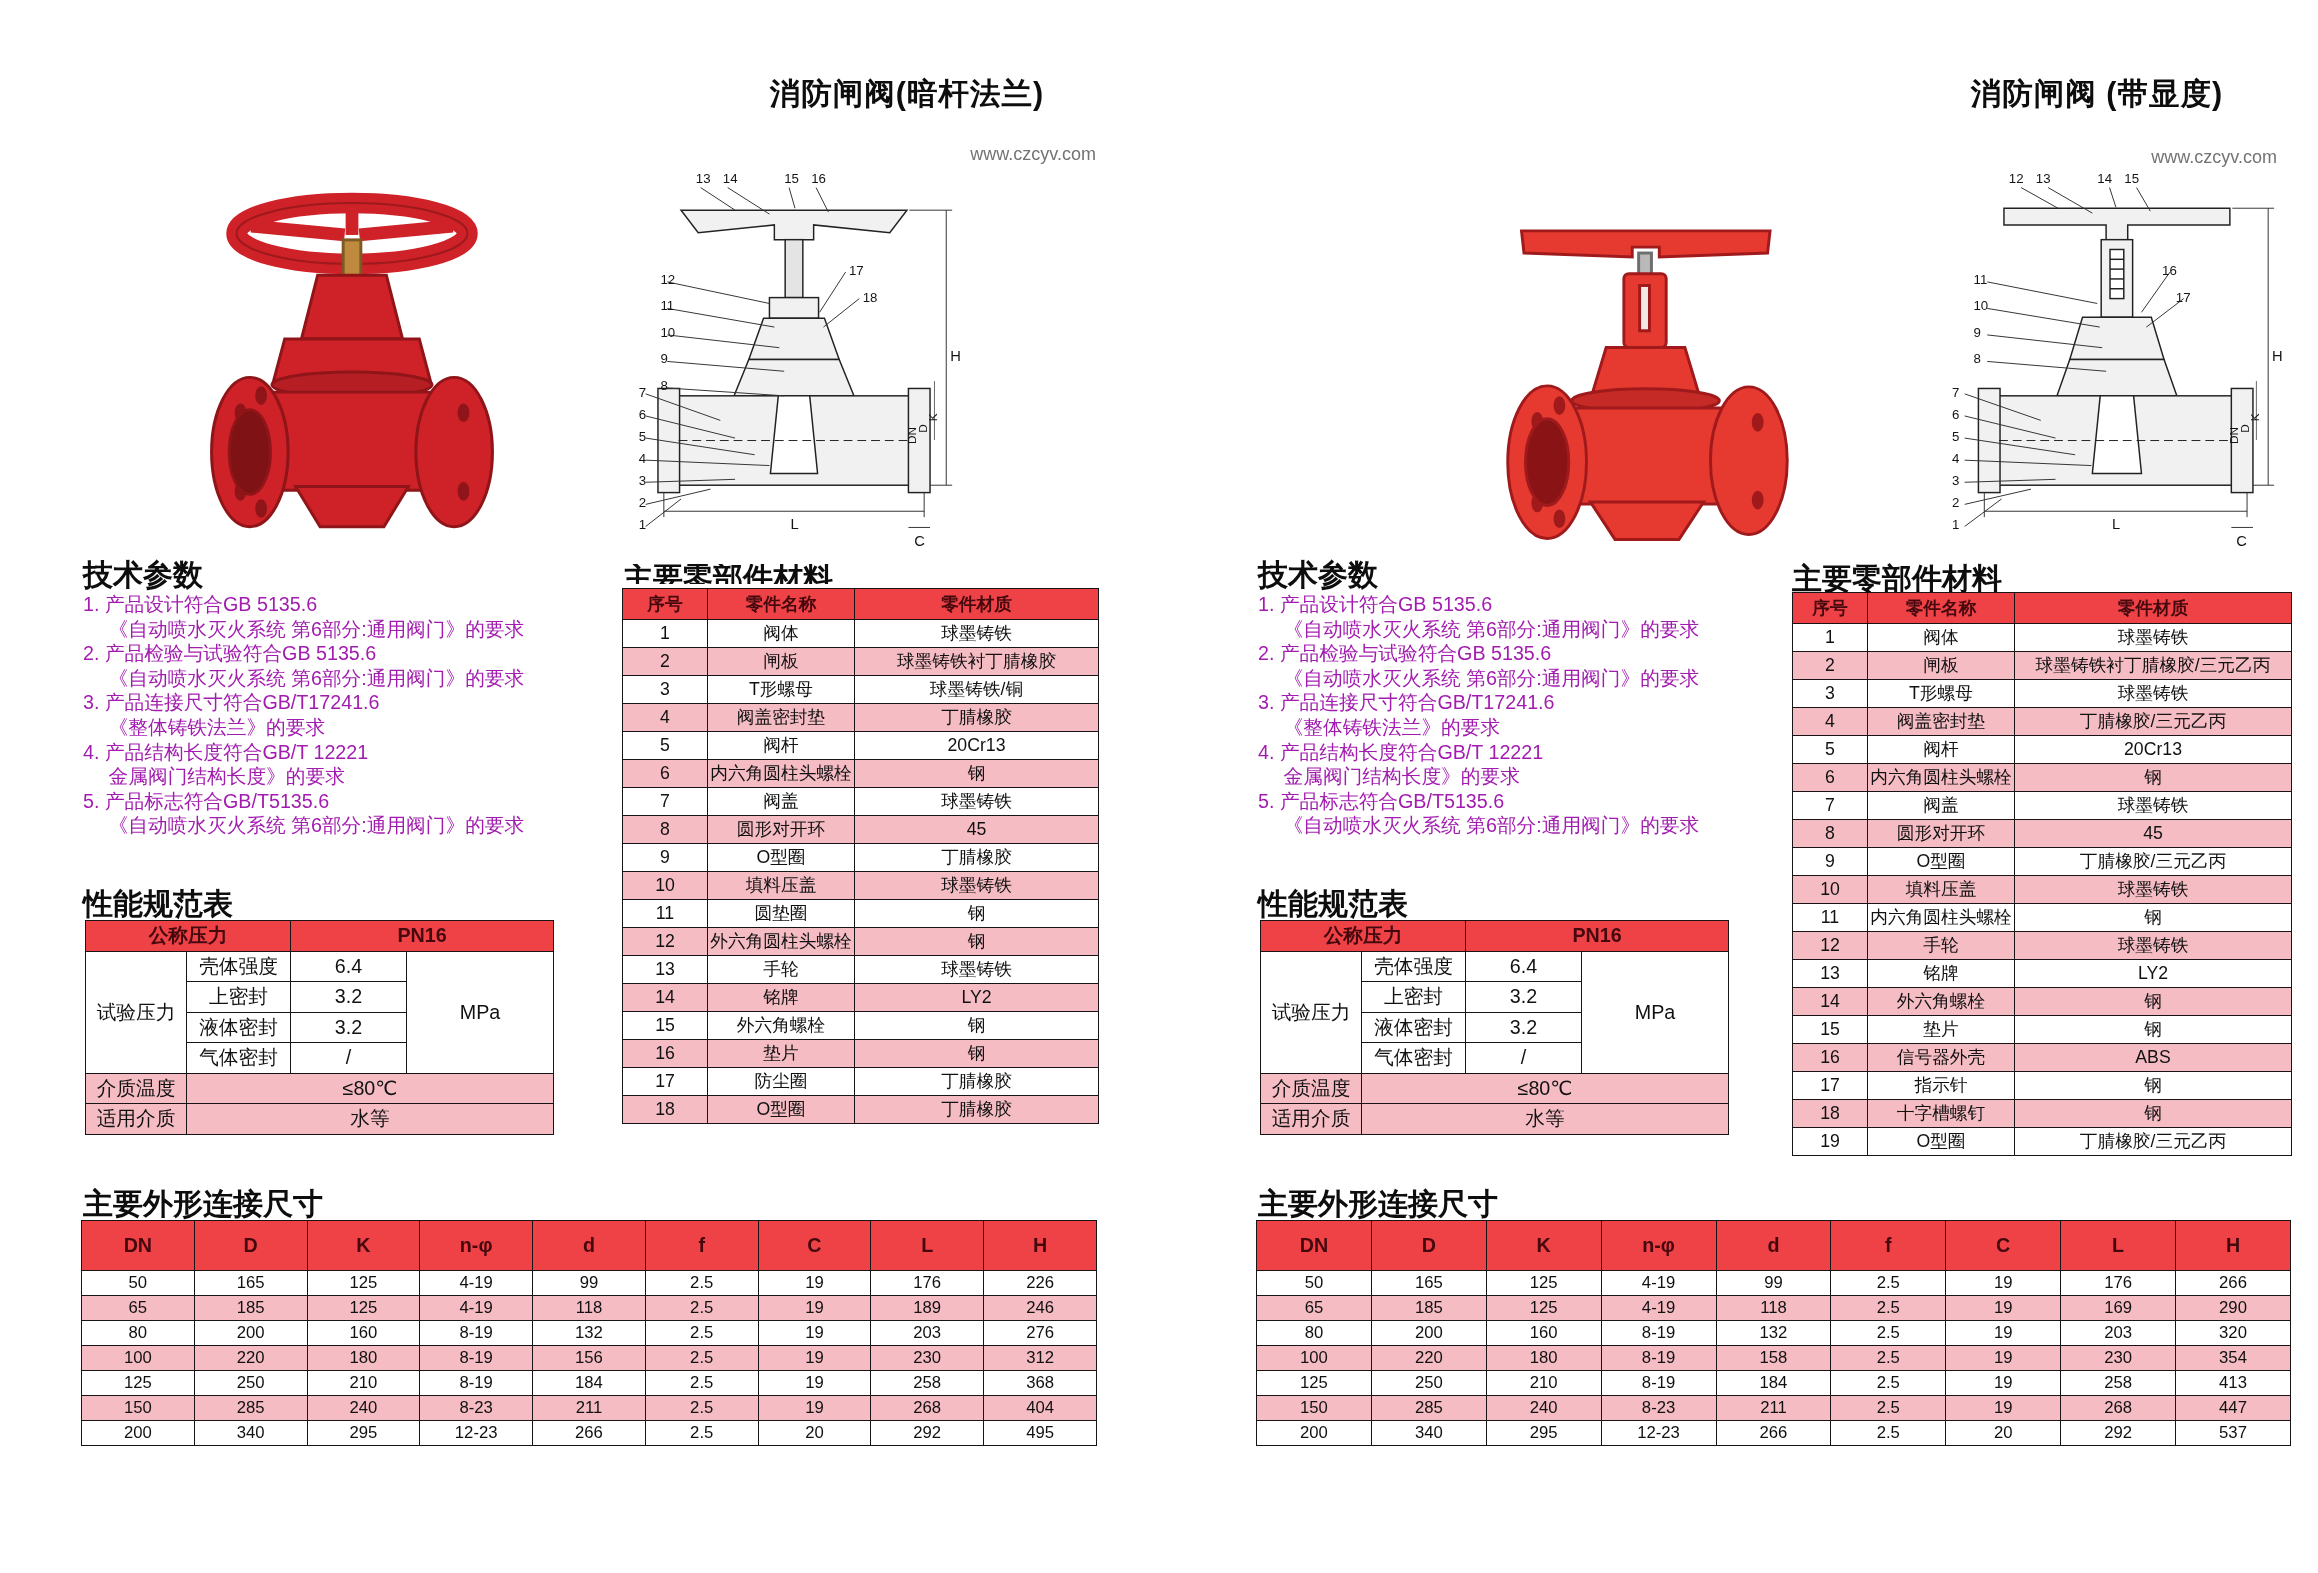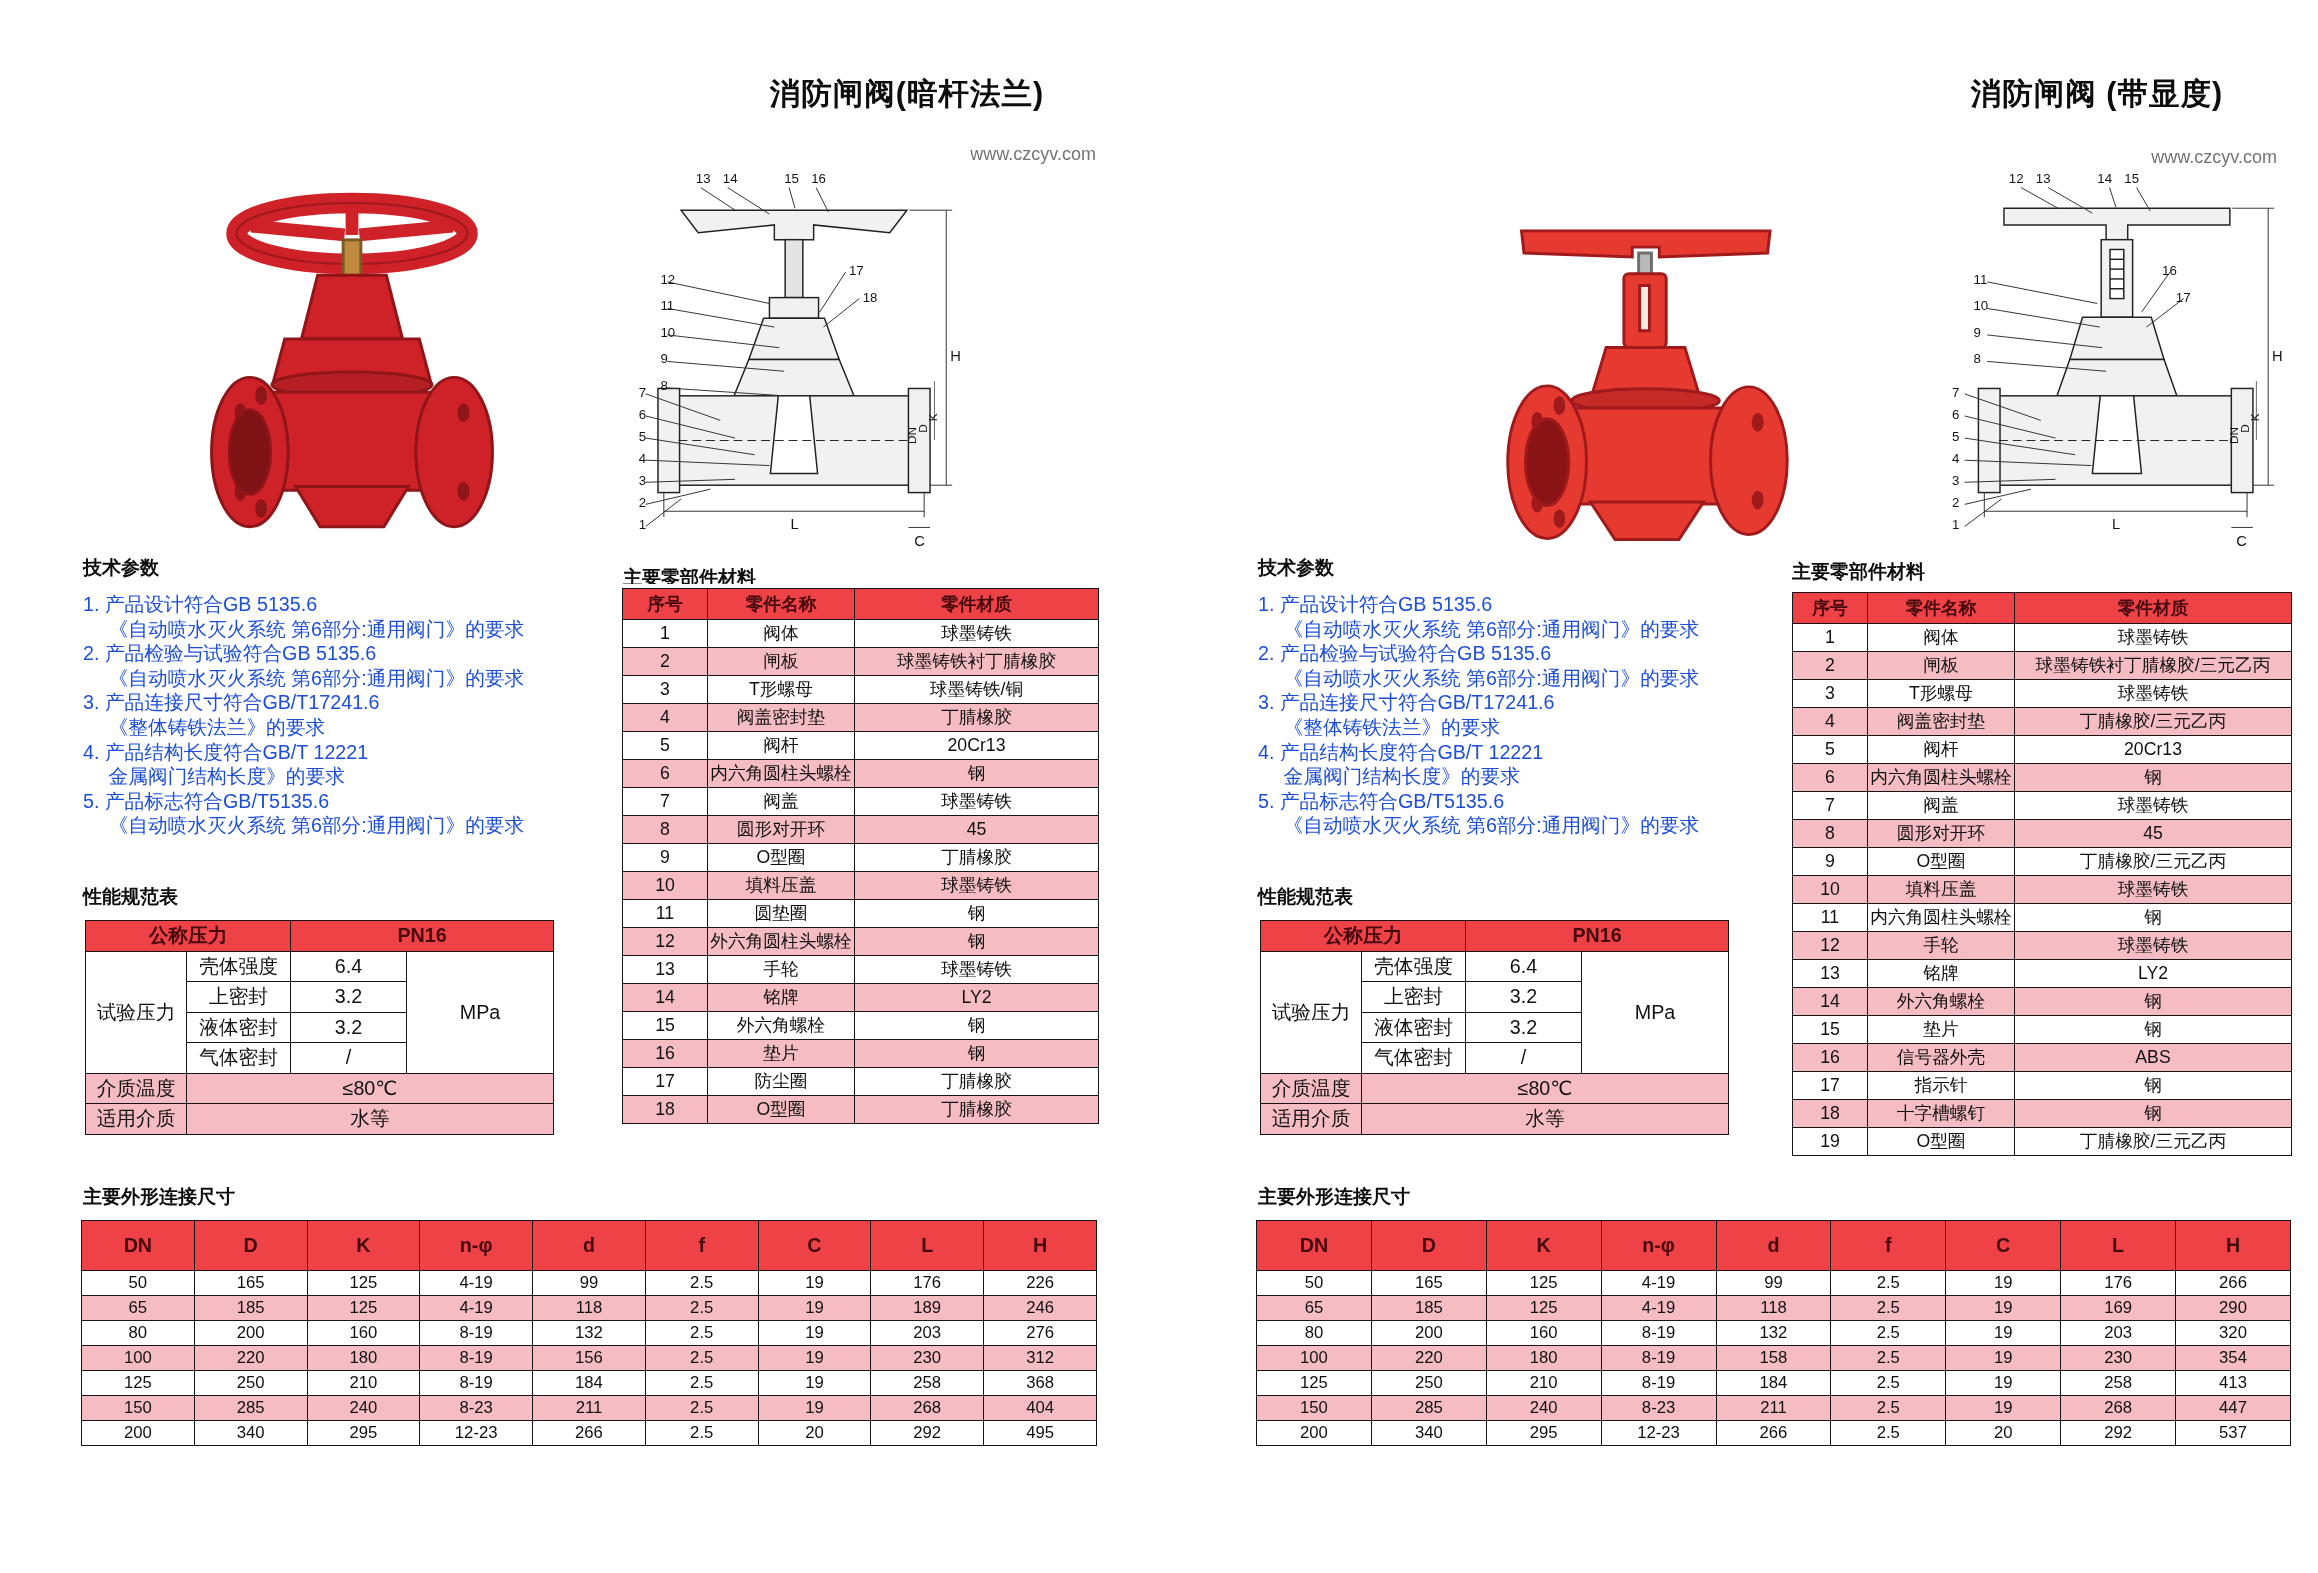--- a/index.html
+++ b/index.html
@@ -7,22 +7,22 @@
     --valve-red:#cf2128; --valve-red2:#e63a31;
   }
   html,body{margin:0;padding:0;}
   body{
     width:2319px;height:1573px;position:relative;background:#ffffff;
     font-family:"Liberation Sans","DejaVu Sans",sans-serif;color:#111;
   }
   .abs{position:absolute;}
   .page-title{font-size:30.5px;font-weight:bold;letter-spacing:1px;text-align:center;color:#0d0d0d;}
   .website{font-size:18px;color:#737373;text-align:right;}
-  .h2{font-size:19px;font-weight:bold;color:#0d0d0d;}
-  .tech-list{font-size:19.7px;line-height:24.6px;color:#1d4ed8;width:551px;}
+  .h2{font-size:30px;font-weight:bold;color:#0d0d0d;}
+  .tech-list{font-size:19.7px;line-height:24.6px;color:#a21caf;width:551px;}
   .tech-list .ln{white-space:nowrap;}
   .tech-list .indent{padding-left:25.6px;}
   .clip-title{height:19.7px;overflow:hidden;line-height:28.5px;}
   table{border-collapse:collapse;table-layout:fixed;background:#fff;}
   th,td{border:1.5px solid var(--border);text-align:center;vertical-align:middle;
         overflow:hidden;white-space:nowrap;}
   thead th{background:var(--red);color:#45090d;font-weight:bold;}
   .parts{font-size:17.7px;}
   .parts thead tr{height:30.5px;}
   .parts tbody tr{height:28px;}

